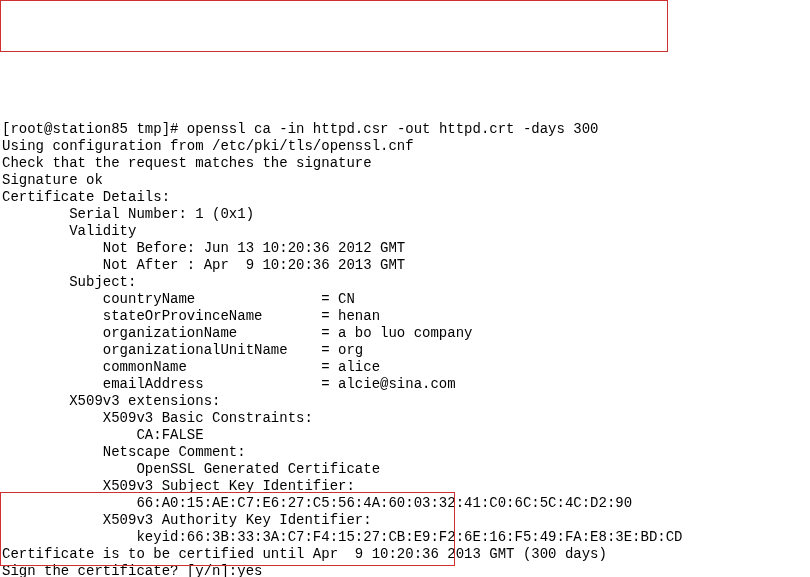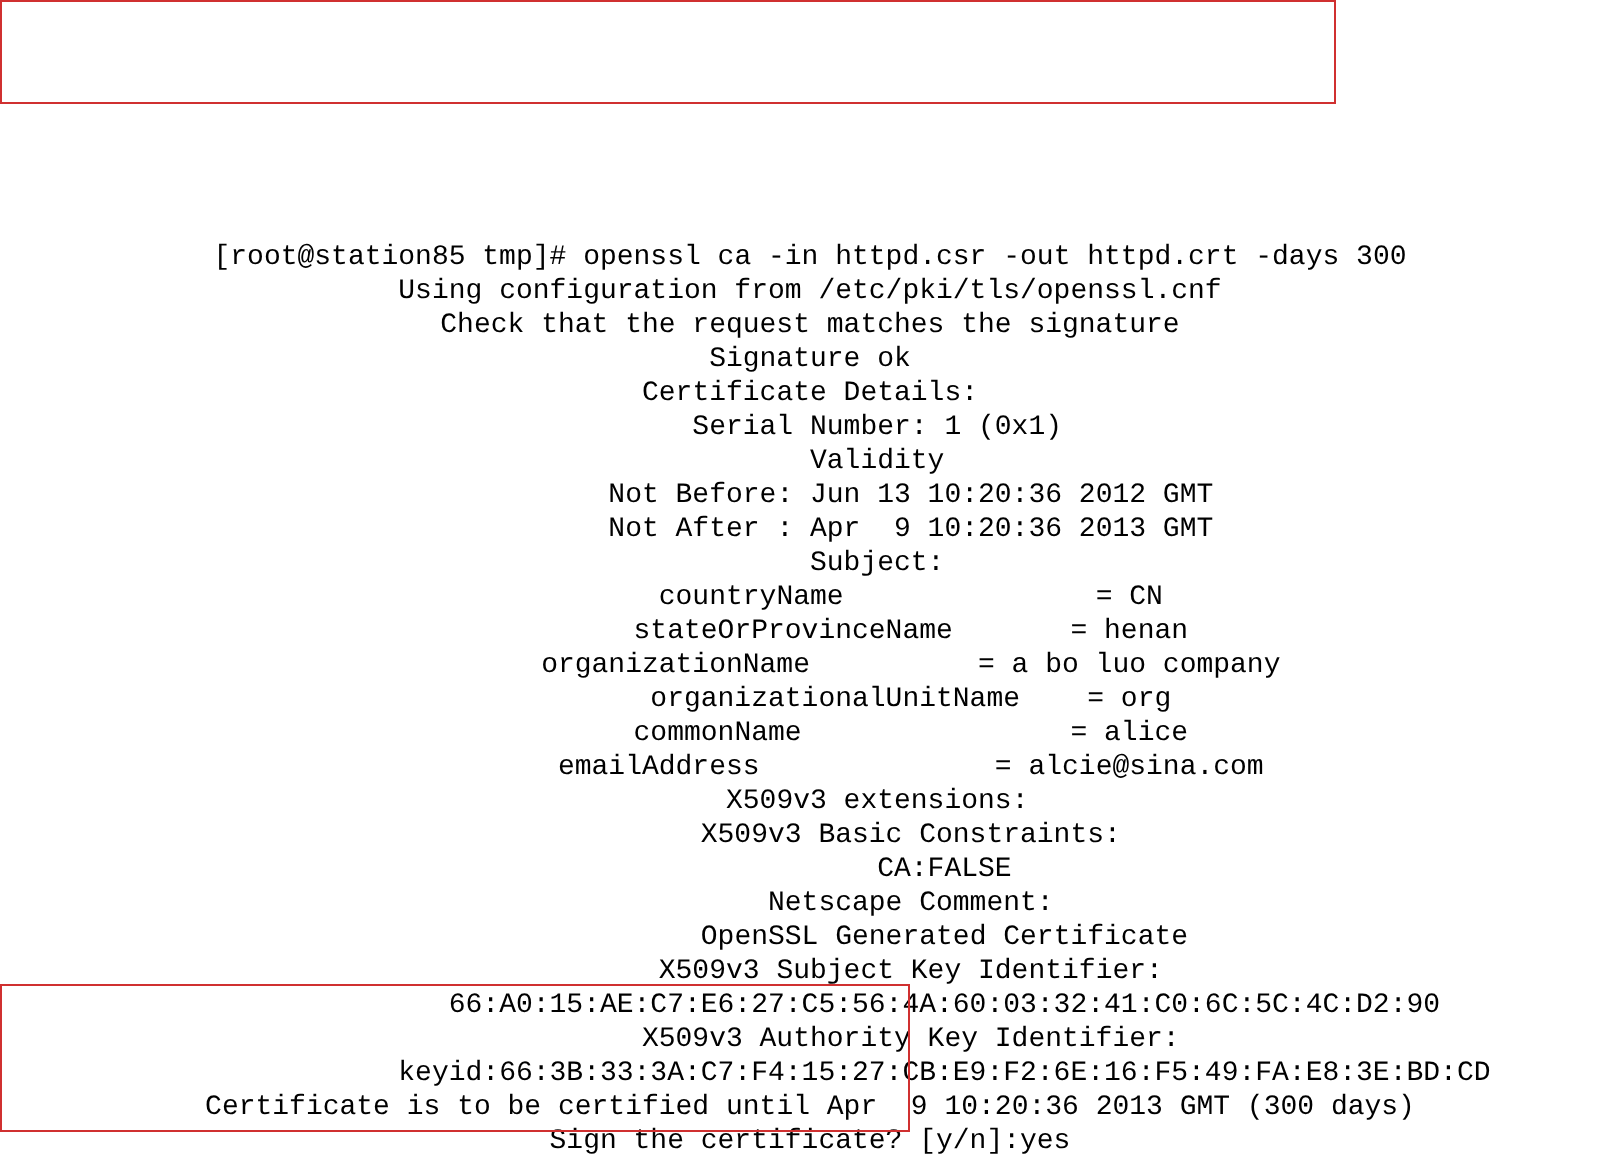--- a/index.html
+++ b/index.html
@@ -29,21 +29,21 @@
   .box-bottom {
     position: absolute;
     left: 0px;
     top: 492px;
     width: 455px;
     height: 74px;
     border: 1px solid #d03030;
     pointer-events: none;
     box-sizing: border-box;
   }
-  .line { display:block;text-align:center; }
+  .line { display:block; }
 </style>
 </head>
 <body>
 
 
 
 <div class="box-top"></div>
 <div class="box-bottom"></div>
 
 <span class="line"><span>[root@station85 tmp]# </span><span>openssl ca -in httpd.csr -out httpd.crt -days 300</span></span><span class="line">Using configuration from /etc/pki/tls/openssl.cnf</span><span class="line">Check that the request matches the signature</span><span class="line">Signature ok</span><span class="line">Certificate Details:</span><span class="line">        Serial Number: 1 (0x1)</span><span class="line">        Validity</span><span class="line">            Not Before: Jun 13 10:20:36 2012 GMT</span><span class="line">            Not After : Apr  9 10:20:36 2013 GMT</span><span class="line">        Subject:</span><span class="line">            countryName               = CN</span><span class="line">            stateOrProvinceName       = henan</span><span class="line">            organizationName          = a bo luo company</span><span class="line">            organizationalUnitName    = org</span><span class="line">            commonName                = alice</span><span class="line">            emailAddress              = alcie@sina.com</span><span class="line">        X509v3 extensions:</span><span class="line">            X509v3 Basic Constraints:</span><span class="line">                CA:FALSE</span><span class="line">            Netscape Comment:</span><span class="line">                OpenSSL Generated Certificate</span><span class="line">            X509v3 Subject Key Identifier:</span><span class="line">                66:A0:15:AE:C7:E6:27:C5:56:4A:60:03:32:41:C0:6C:5C:4C:D2:90</span><span class="line">            X509v3 Authority Key Identifier:</span><span class="line">                keyid:66:3B:33:3A:C7:F4:15:27:CB:E9:F2:6E:16:F5:49:FA:E8:3E:BD:CD</span><span class="line"></span><span class="line">Certificate is to be certified until Apr  9 10:20:36 2013 GMT (300 days)</span><span class="line">Sign the certificate? [y/n]:yes</span><span class="line"></span><span class="line"></span>

